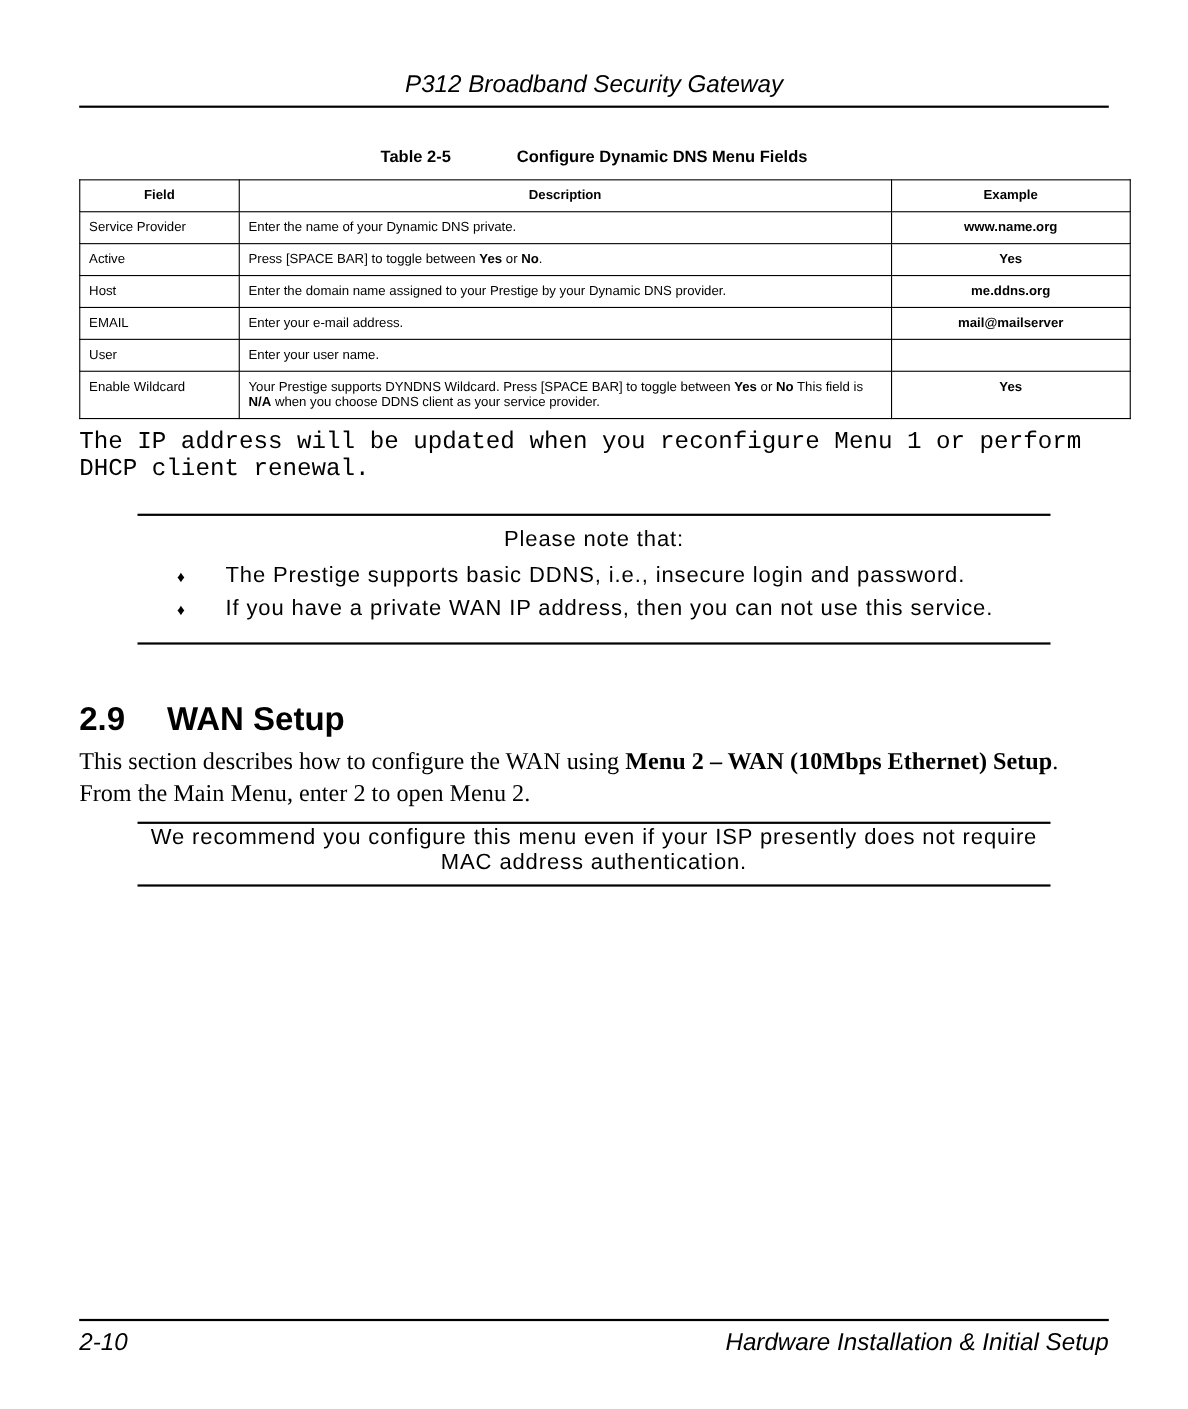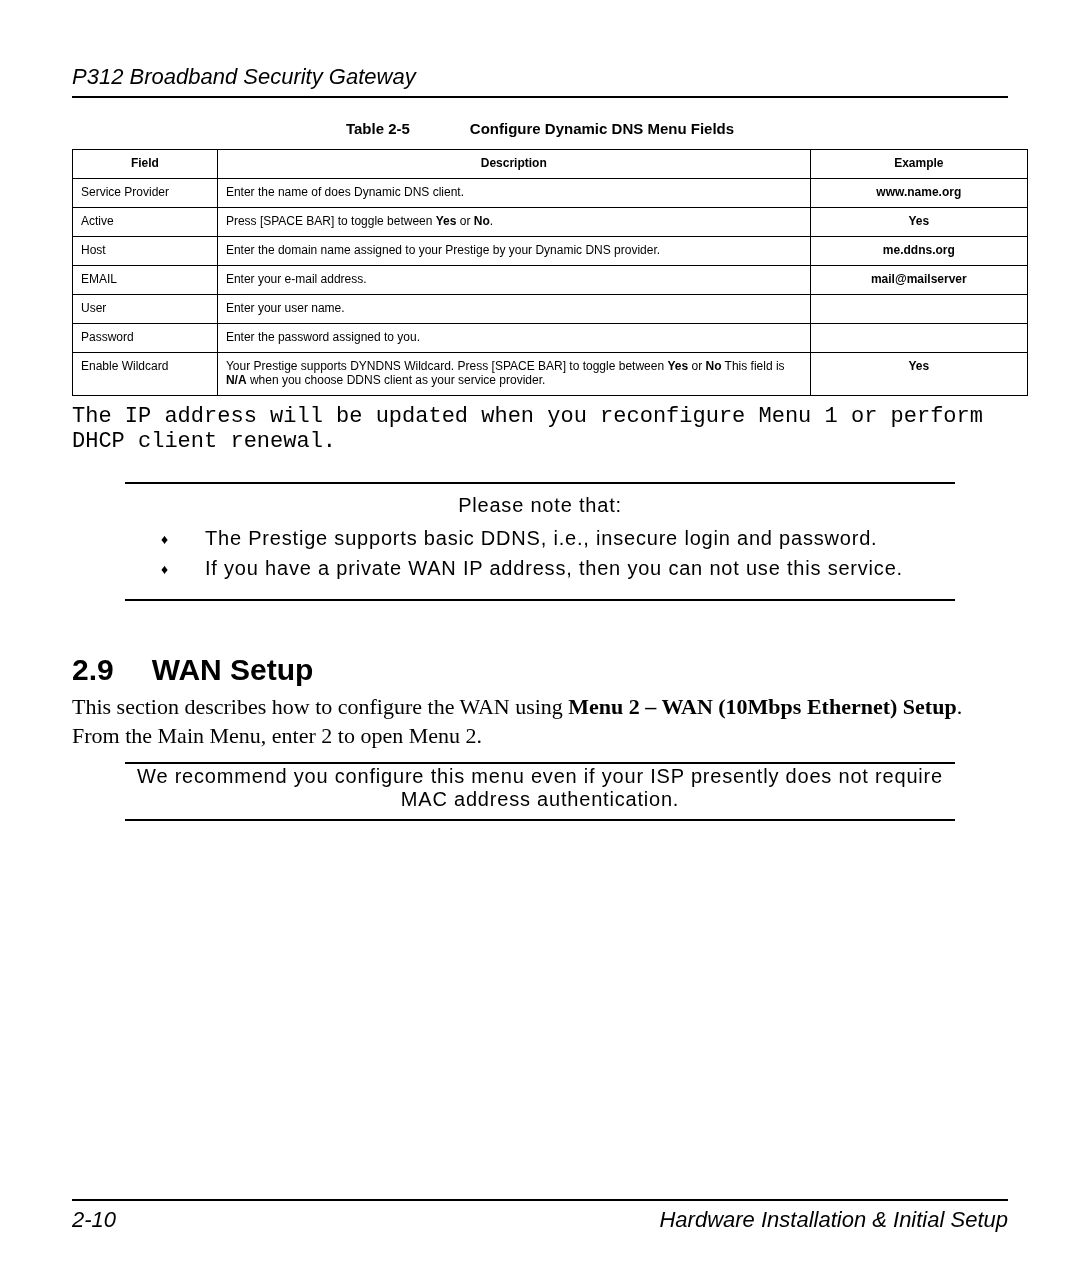--- a/index.html
+++ b/index.html
@@ -7,21 +7,22 @@
     body {
       font-family: "Times New Roman", Times, serif;
       color: #000;
       padding: 64px 72px 48px 72px;
       display: flex;
       flex-direction: column;
     }
     .header-line {
       border-bottom: 2px solid #000;
       padding-bottom: 6px;
-      margin-bottom: 22px;
+      margin-bottom: 36px;
+      text-align: center;
     }
     .header-text {
       font-style: italic;
       font-size: 22px;
       font-family: "Helvetica Neue", Arial, sans-serif;
     }
     .table-caption {
       text-align: center;
       font-family: "Helvetica Neue", Arial, sans-serif;
       font-weight: bold;
@@ -124,46 +125,41 @@
   <thead>
     <tr>
       <th class="col-field">Field</th>
       <th class="col-desc">Description</th>
       <th class="col-ex">Example</th>
     </tr>
   </thead>
   <tbody>
     <tr>
       <td>Service Provider</td>
-      <td>Enter the name of does Dynamic DNS client.</td>
+      <td>Enter the name of your Dynamic DNS private.</td>
       <td class="ex">www.name.org</td>
     </tr>
     <tr>
       <td>Active</td>
       <td><span>Press [SPACE BAR] to toggle between </span><span class="b">Yes</span><span> or </span><span class="b">No</span><span>.</span></td>
       <td class="ex">Yes</td>
     </tr>
     <tr>
       <td>Host</td>
       <td>Enter the domain name assigned to your Prestige by your Dynamic DNS provider.</td>
       <td class="ex">me.ddns.org</td>
     </tr>
     <tr>
       <td>EMAIL</td>
       <td>Enter your e-mail address.</td>
       <td class="ex">mail@mailserver</td>
     </tr>
     <tr>
       <td>User</td>
       <td>Enter your user name.</td>
-      <td class="ex"></td>
-    </tr>
-    <tr>
-      <td>Password</td>
-      <td>Enter the password assigned to you.</td>
       <td class="ex"></td>
     </tr>
     <tr>
       <td>Enable Wildcard</td>
       <td><span>Your Prestige supports DYNDNS Wildcard. Press [SPACE BAR] to toggle between </span><span class="b">Yes</span><span> or </span><span class="b">No</span><span> This field is </span><span class="b">N/A</span><span> when you choose DDNS client as your service provider.</span></td>
       <td class="ex">Yes</td>
     </tr>
   </tbody>
 </table>
 

